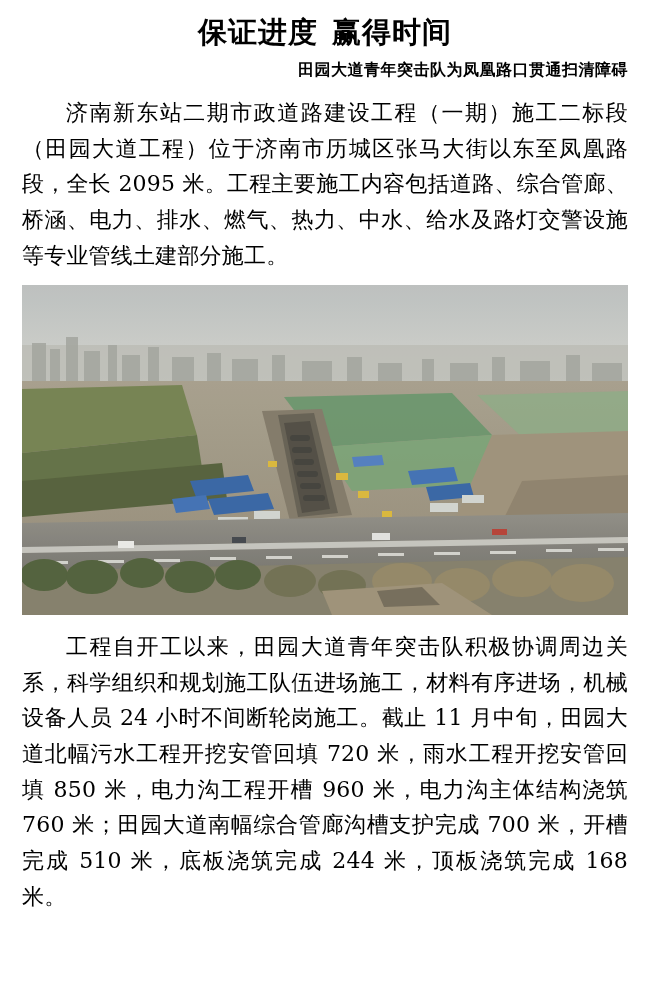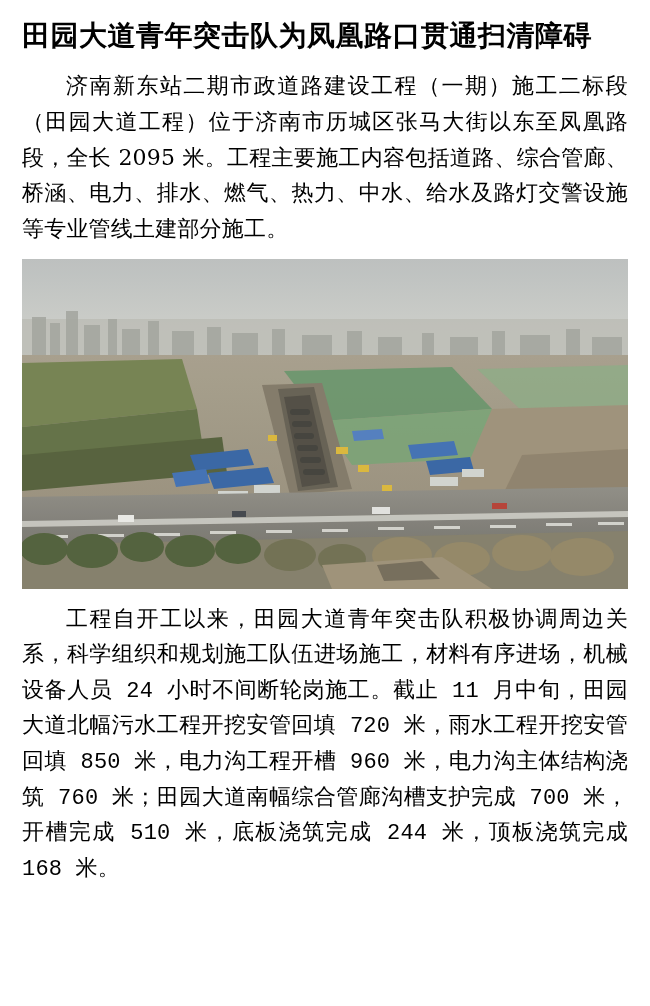--- a/index.html
+++ b/index.html
@@ -28,24 +28,24 @@
     font-size: 29px;
     letter-spacing: 1px;
     margin: 6px 0 2px 0;
     line-height: 1.25;
   }
   .main-title .gap {
     display: inline-block;
     width: 14px;
   }
   .sub-title {
-    text-align: left;
+    text-align: right;
     font-family: "DejaVu Serif", "Liberation Serif", serif;
     font-weight: bold;
-    font-size: 28px;
+    font-size: 16px;
     letter-spacing: 0.5px;
     margin: 10px 0 14px 0;
     line-height: 1.3;
   }
   .para {
     font-size: 22px;
     line-height: 1.62;
     text-align: justify;
     text-justify: inter-ideograph;
     text-indent: 2em;
@@ -59,28 +59,30 @@
     position: relative;
     overflow: hidden;
     background: #9aa3a0;
     border: 0;
   }
   .figure svg {
     display: block;
   }
   .para-2 {
     margin-bottom: 0;
-    font-family: Liberation Mono, monospace;
   }
 </style>
 </head>
 <body>
 
 <div class="page">
 
+  <h1 class="main-title">
+    <span>保证进度</span><span class="gap"></span><span>赢得时间</span>
+  </h1>
 
   <h2 class="sub-title">田园大道青年突击队为凤凰路口贯通扫清障碍</h2>
 
   <p class="para para-1">济南新东站二期市政道路建设工程（一期）施工二标段（田园大道工程）位于济南市历城区张马大街以东至凤凰路段，全长 2095 米。工程主要施工内容包括道路、综合管廊、桥涵、电力、排水、燃气、热力、中水、给水及路灯交警设施等专业管线土建部分施工。</p>
 
   <div class="figure">
     <svg width="606" height="330" viewBox="0 0 606 330" xmlns="http://www.w3.org/2000/svg">
       <defs>
         <linearGradient id="sky" x1="0" y1="0" x2="0" y2="1">
           <stop offset="0%" stop-color="#b9bdbc"></stop>

